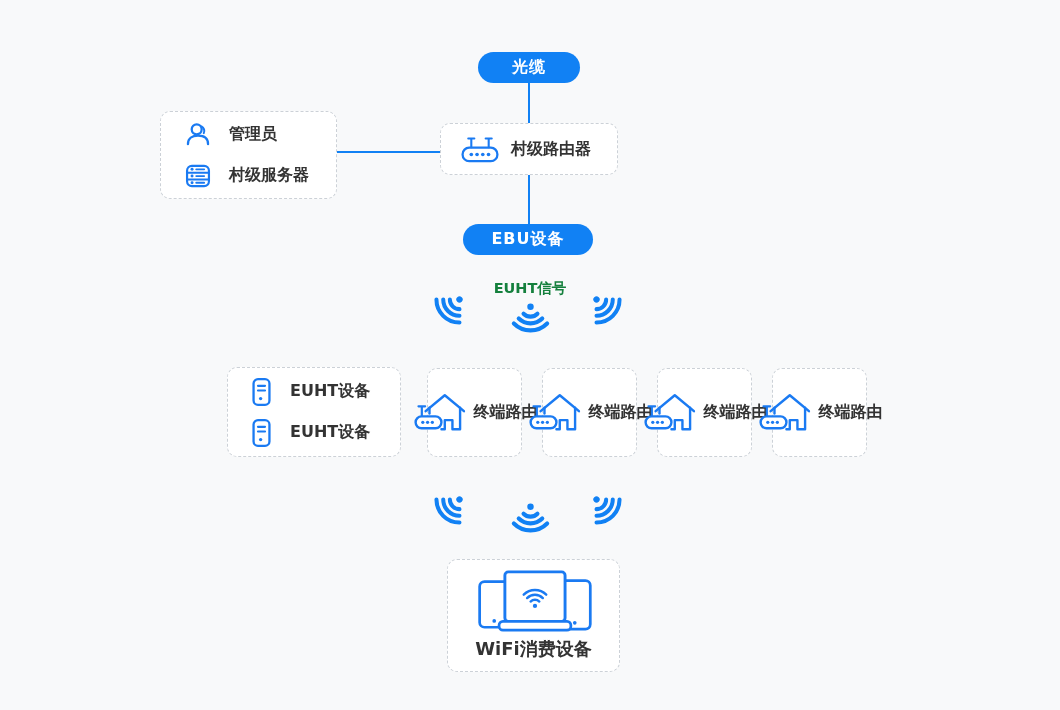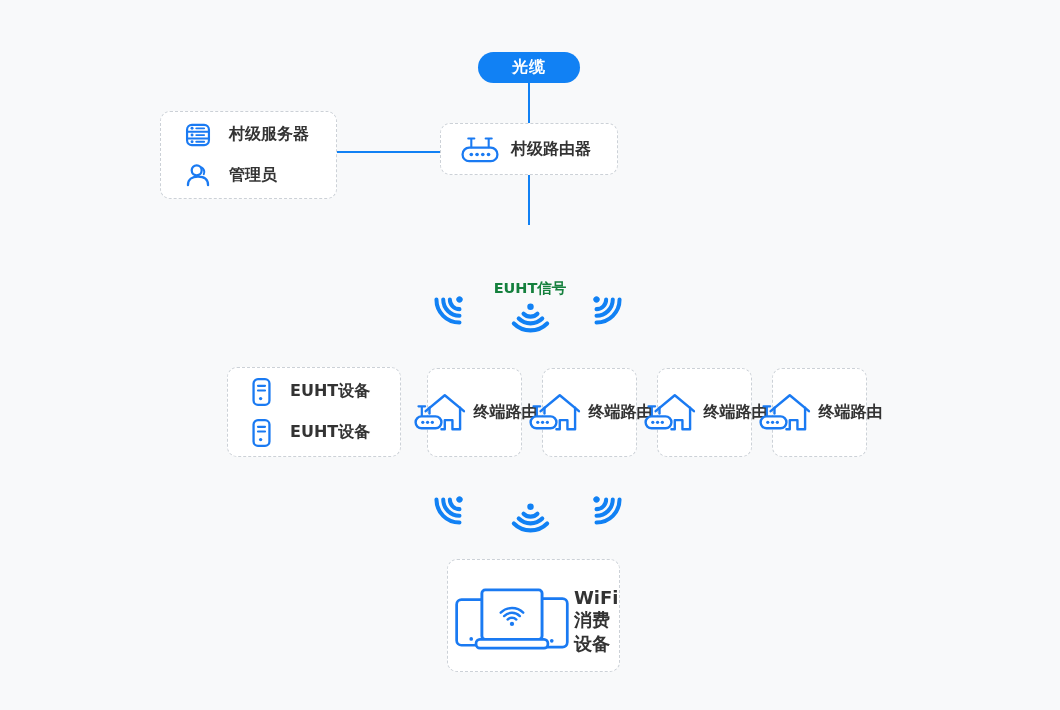--- a/index.html
+++ b/index.html
@@ -35,62 +35,62 @@
   .router-node { display: flex; align-items: center; height: 100%; padding-left: 19px; gap: 11px; }
 
   .signal-label {
     position: absolute; width: 220px; text-align: center;
     font-size: 14.5px; font-weight: bold; color: #15803d;
   }
   .wifi-icon { position: absolute; }
 
   .tr-box { display: flex; flex-direction: row; align-items: center; justify-content: center; gap: 6px; }
 
-  .consumer-inner { display: flex; align-items: center; height: 100%; padding-top: 9px; }
+  .consumer-inner { display: flex; flex-direction: column; align-items: center; height: 100%; padding-top: 9px; }
   .consumer-label { font-size: 18px; font-weight: bold; color: #333333; margin-top: 2px; }
 
   svg { display: block; }
 </style>
 </head>
 <body>
 
 <div class="stage">
 
   <div class="line" style="left:528px; top:83px; width:2px; height:41px;"></div>
   <div class="line" style="left:337px; top:151px; width:103px; height:2px;"></div>
   <div class="line" style="left:528px; top:175px; width:2px; height:50px;"></div>
 
   <div class="badge" style="left:478px; top:52px; width:102px; height:31px;">
     <span>光缆</span>
   </div>
 
   <div class="dashed-box" style="left:160px; top:111px; width:177px; height:88px;">
     <div class="row-list">
+      <div class="icon-row">
+        <span>
+          <svg width="28" height="28" viewBox="0 0 32 32" fill="none">
+            <circle cx="14.5" cy="9.5" r="5.7" stroke="#1a7af2" stroke-width="2.6"></circle>
+            <path d="M4.5 26.5 C4.5 19.5 9.5 16.8 16 16.8 C22.5 16.8 27.5 19.5 27.5 26.5" stroke="#1a7af2" stroke-width="2.6" stroke-linecap="round"></path>
+            <path d="M20 6.2 A5.7 5.7 0 0 1 22.6 13.9" stroke="#1a7af2" stroke-width="2.3" stroke-linecap="round"></path>
+          </svg>
+        </span>
+        <span class="node-label">管理员</span>
+      </div>
       <div class="icon-row">
         <span>
           <svg width="28" height="28" viewBox="0 0 32 32" fill="none">
             <rect x="3.5" y="4.5" width="25" height="23" rx="5.5" stroke="#1a7af2" stroke-width="2.5"></rect>
             <path d="M3.5 12.2 H28.5 M3.5 19.9 H28.5" stroke="#1a7af2" stroke-width="2.3"></path>
             <circle cx="9.2" cy="8.4" r="1.7" fill="#1a7af2"></circle>
             <circle cx="9.2" cy="16.1" r="1.7" fill="#1a7af2"></circle>
             <circle cx="9.2" cy="23.8" r="1.7" fill="#1a7af2"></circle>
             <path d="M14 8.4 H23 M14 16.1 H23 M14 23.8 H23" stroke="#1a7af2" stroke-width="2.2" stroke-linecap="round"></path>
           </svg>
         </span>
         <span class="node-label">村级服务器</span>
-      </div>
-      <div class="icon-row">
-        <span>
-          <svg width="28" height="28" viewBox="0 0 32 32" fill="none">
-            <circle cx="14.5" cy="9.5" r="5.7" stroke="#1a7af2" stroke-width="2.6"></circle>
-            <path d="M4.5 26.5 C4.5 19.5 9.5 16.8 16 16.8 C22.5 16.8 27.5 19.5 27.5 26.5" stroke="#1a7af2" stroke-width="2.6" stroke-linecap="round"></path>
-            <path d="M20 6.2 A5.7 5.7 0 0 1 22.6 13.9" stroke="#1a7af2" stroke-width="2.3" stroke-linecap="round"></path>
-          </svg>
-        </span>
-        <span class="node-label">管理员</span>
       </div>
     </div>
   </div>
 
   <div class="dashed-box" style="left:440px; top:123px; width:178px; height:52px;">
     <div class="router-node">
       <span>
         <svg width="40" height="30" viewBox="0 0 46 34" fill="none">
           <path d="M13 15 V5 M9.5 5 H16.5" stroke="#1a7af2" stroke-width="2.4" stroke-linecap="round"></path>
           <path d="M33 15 V5 M29.5 5 H36.5" stroke="#1a7af2" stroke-width="2.4" stroke-linecap="round"></path>
@@ -98,20 +98,23 @@
           <circle cx="13" cy="23.3" r="2.1" fill="#1a7af2"></circle>
           <circle cx="19.6" cy="23.3" r="2.1" fill="#1a7af2"></circle>
           <circle cx="26.2" cy="23.3" r="2.1" fill="#1a7af2"></circle>
           <circle cx="32.8" cy="23.3" r="2.1" fill="#1a7af2"></circle>
         </svg>
       </span>
       <span class="node-label">村级路由器</span>
     </div>
   </div>
 
+  <div class="badge" style="left:463px; top:224px; width:130px; height:31px;">
+    <span>EBU设备</span>
+  </div>
 
   <div class="signal-label" style="left:420px; top:279px;">EUHT信号</div>
 
   <div class="wifi-icon" style="left:427px; top:286px; transform:rotate(225deg);">
     <svg width="46" height="46" viewBox="0 0 48 48" fill="none">
       <circle cx="24" cy="38" r="3.3" fill="#1181f4"></circle>
       <path d="M16.9 30.9 A10 10 0 0 1 31.1 30.9" stroke="#1181f4" stroke-width="4.2" stroke-linecap="round"></path>
       <path d="M12 26 A17 17 0 0 1 36 26" stroke="#1181f4" stroke-width="4.2" stroke-linecap="round"></path>
       <path d="M7 21 A24 24 0 0 1 41 21" stroke="#1181f4" stroke-width="4.2" stroke-linecap="round"></path>
     </svg>

